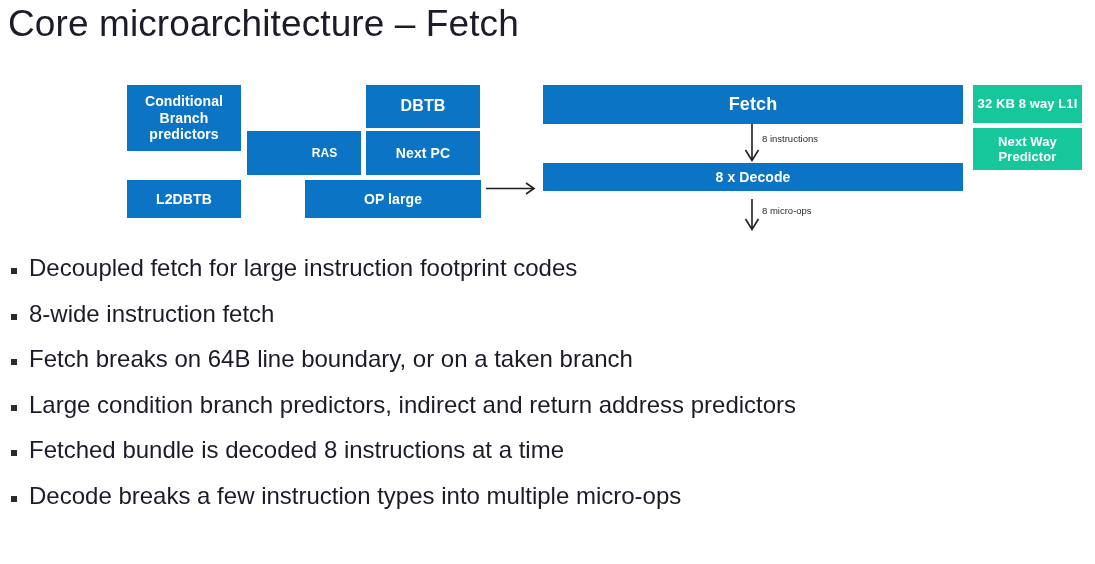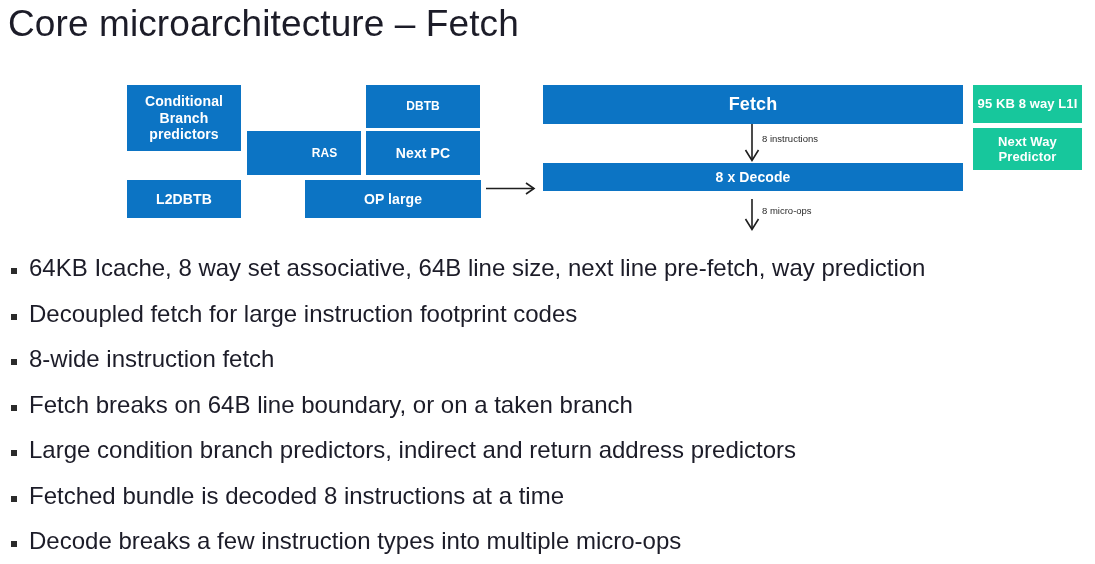--- a/index.html
+++ b/index.html
@@ -50,21 +50,21 @@
     letter-spacing: 0.1px;
     padding: 0 3px;
   }
   .box.blue  { background: #0c74c4; }
   .box.teal  { background: #17c79c; }
 
   .b-cond    { left:127px; top:85px;  width:114px; height:66px;  font-size:14px; }
   .b-l2dbtb  { left:127px; top:180px; width:114px; height:38px;  font-size:14px; }
   .b-indir   { left:247px; top:85px;  width:114px; height:43px;  font-size:14px; }
   .b-ras     { left:247px; top:131px; width:114px; height:44px;  font-size:12px;padding-left:44px; }
-  .b-dbtb    { left:366px; top:85px;  width:114px; height:43px;  font-size:12px; }
+  .b-dbtb    { left:366px; top:85px;  width:114px; height:43px;  font-size:16px; }
   .b-nextpc  { left:366px; top:131px; width:114px; height:44px;  font-size:14px; }
   .b-opfus   { left:305px; top:180px; width:176px; height:38px;  font-size:14px; }
   .b-fetch   { left:543px; top:85px;  width:420px; height:39px;  font-size:18px; }
   .b-decode  { left:543px; top:163px; width:420px; height:28px;  font-size:14px; }
   .b-l1i     { left:973px; top:85px;  width:109px; height:38px;  font-size:13px; }
   .b-nwp     { left:973px; top:128px; width:109px; height:42px;  font-size:13px; }
 
   
   .arrow-svg {
     position: absolute;
@@ -147,21 +147,21 @@
 
   <div class="box blue b-fetch">
     <span>Fetch</span>
   </div>
 
   <div class="box blue b-decode">
     <span>8 x Decode</span>
   </div>
 
   <div class="box teal b-l1i">
-    <span>95 KB 8 way L1I</span>
+    <span>32 KB 8 way L1I</span>
   </div>
 
   <div class="box teal b-nwp">
     <span>Next Way Predictor</span>
   </div>
 
   <svg class="arrow-svg" viewBox="0 0 1095 240">
 
     <g>
       <line x1="486" y1="188.5" x2="534" y2="188.5" stroke="#1f1f1f" stroke-width="1.6"></line>
@@ -179,24 +179,20 @@
     </g>
   </svg>
 
   <div class="arrow-label lbl-instr">8 instructions</div>
   <div class="arrow-label lbl-uops">8 micro-ops</div>
 </div>
 
 <div id="bullets">
   <div class="bullet-row">
     <span class="bullet-mark"></span>
-    <span class="bullet-text">64KB Icache, 8 way set associative, 64B line size, next line pre-fetch, way prediction</span>
-  </div>
-  <div class="bullet-row">
-    <span class="bullet-mark"></span>
     <span class="bullet-text">Decoupled fetch for large instruction footprint codes</span>
   </div>
   <div class="bullet-row">
     <span class="bullet-mark"></span>
     <span class="bullet-text">8-wide instruction fetch</span>
   </div>
   <div class="bullet-row">
     <span class="bullet-mark"></span>
     <span class="bullet-text">Fetch breaks on 64B line boundary, or on a taken branch</span>
   </div>

